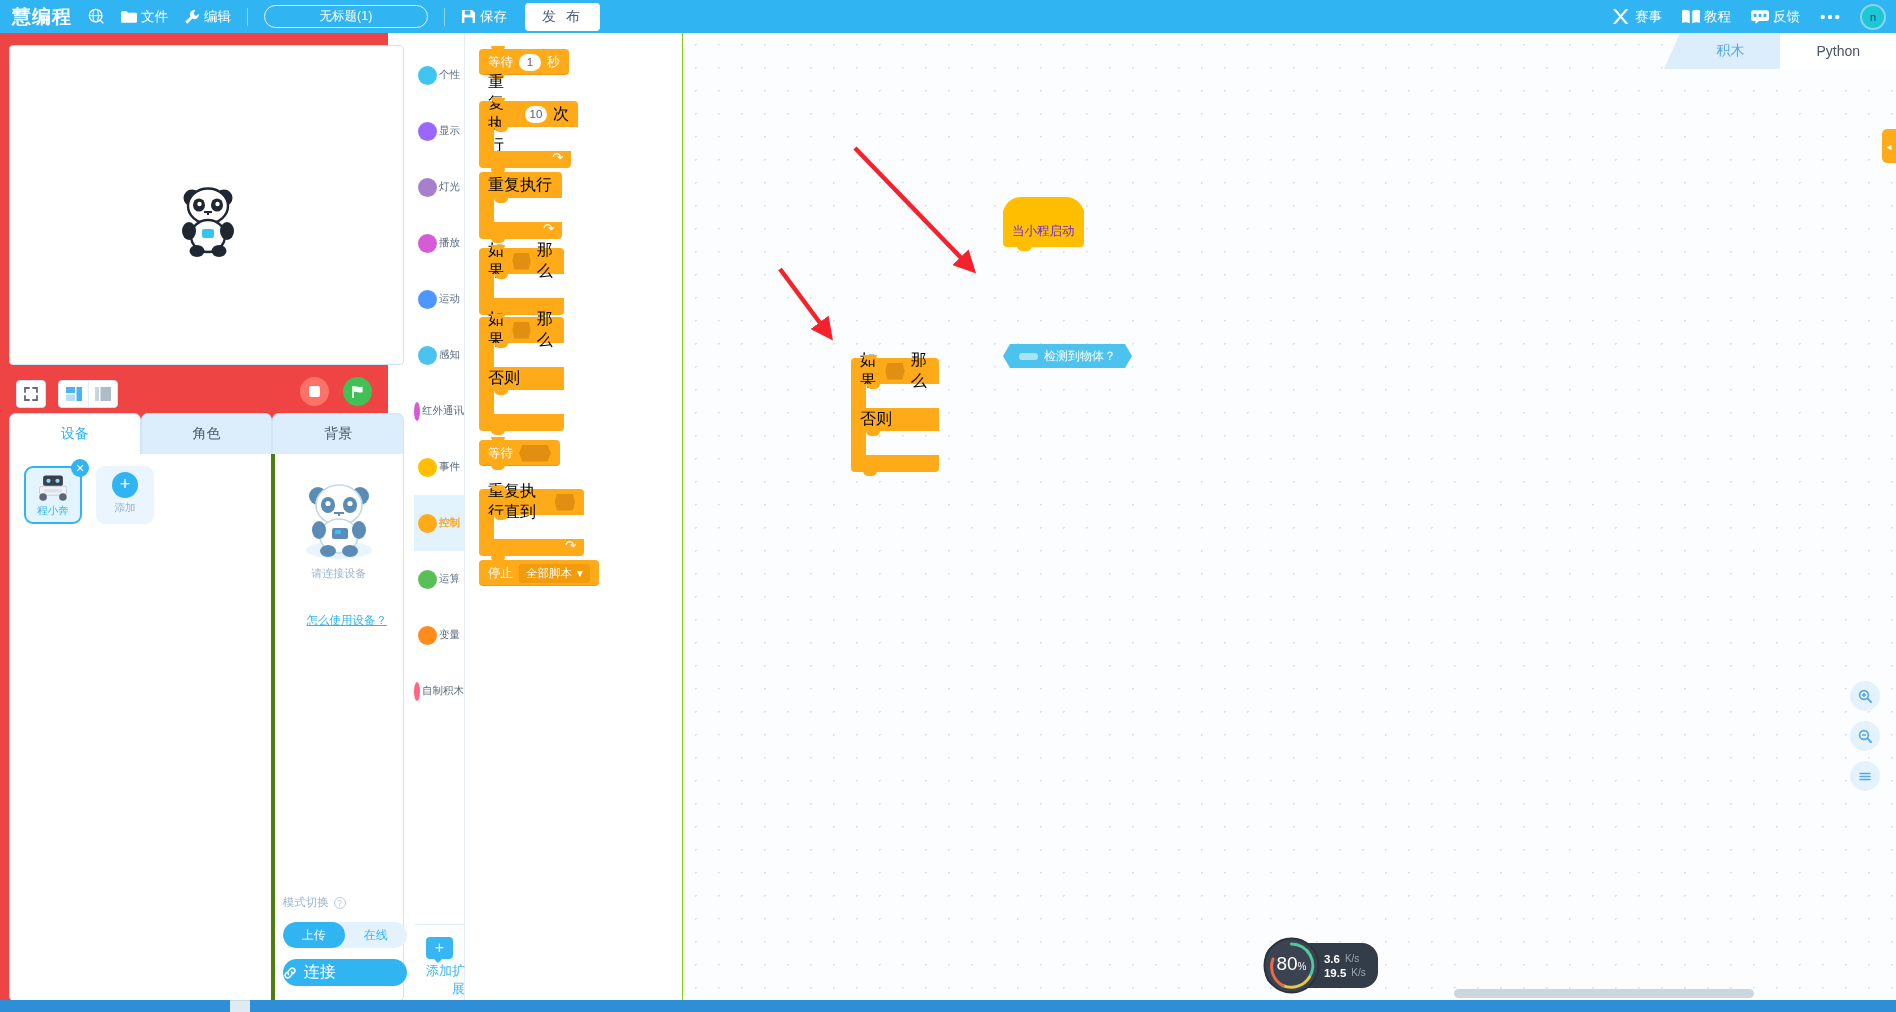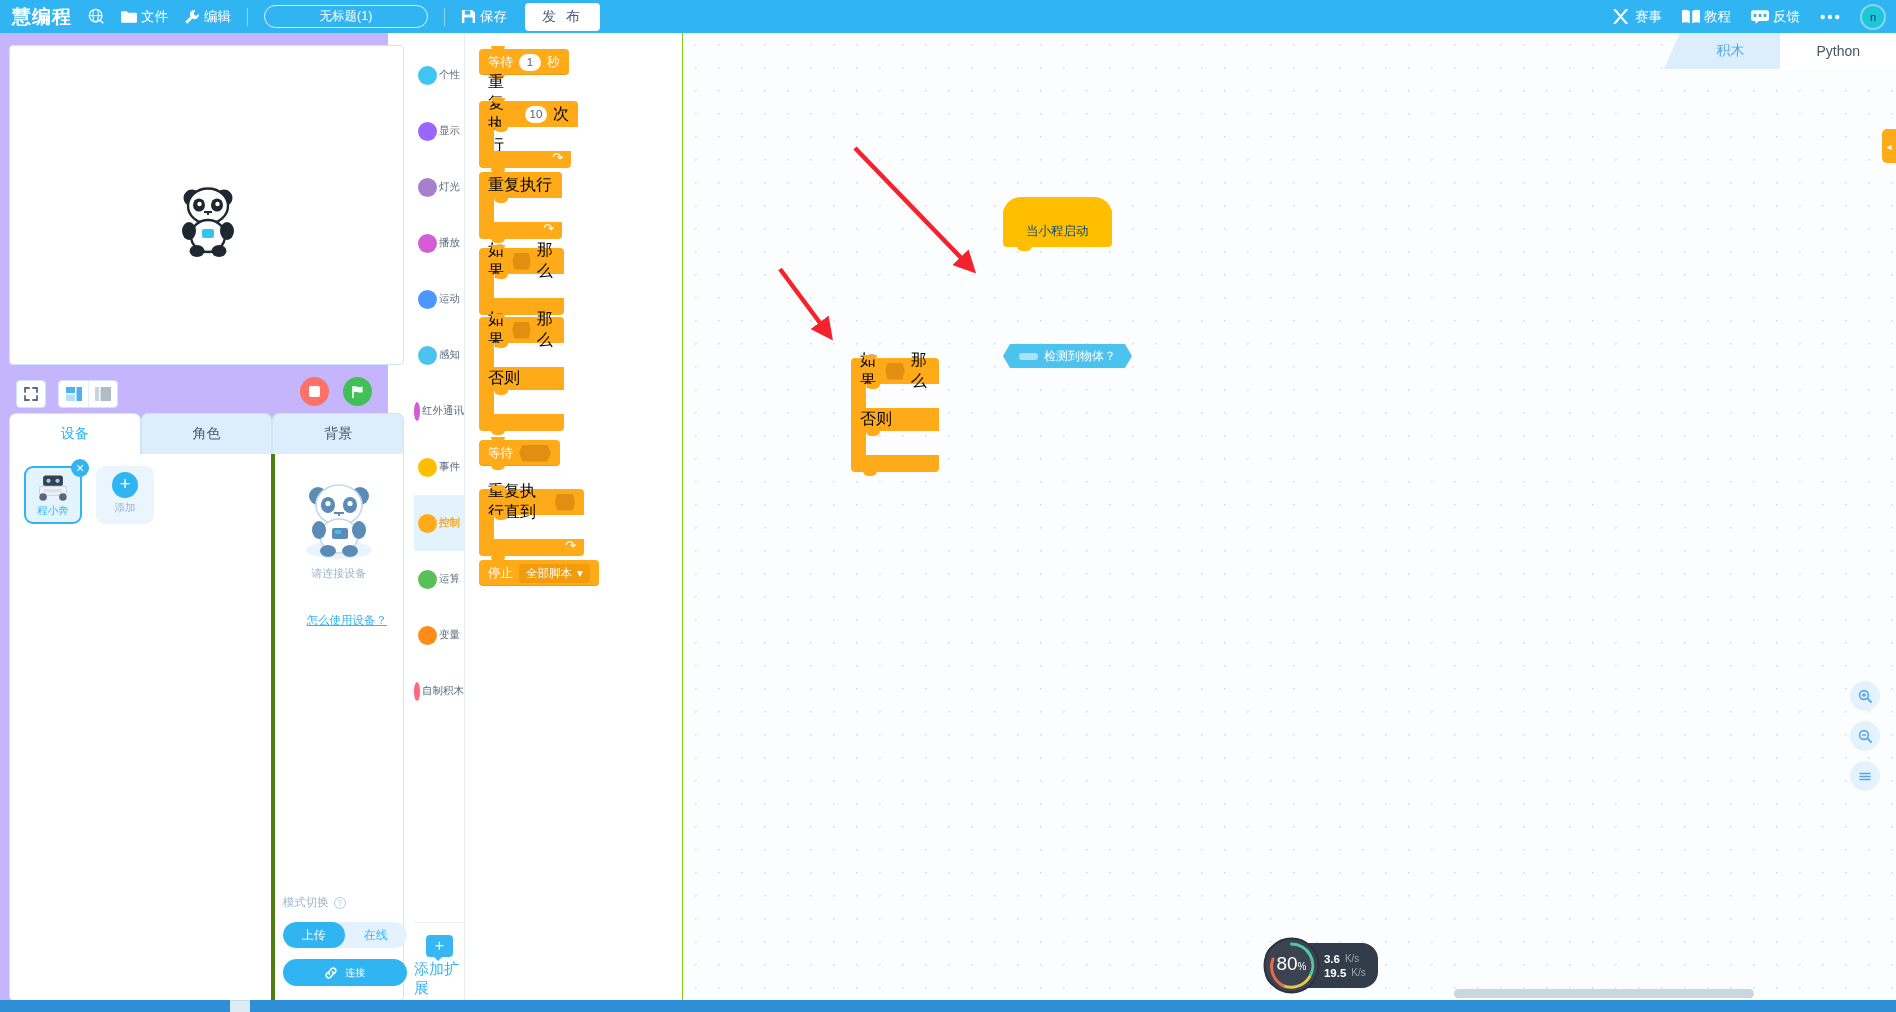--- a/index.html
+++ b/index.html
@@ -42,21 +42,21 @@
   .avatar-wrap {
     margin-left: 20px; width: 26px; height: 26px; border-radius: 50%;
     background: #1ec7d6; border: 2px solid #8ad6f5; overflow: hidden;
     display: flex; align-items: center; justify-content: center;
     font-size: 11px; color: #0a3550;
   }
 
   
   #leftpanel {
     position: absolute; left: 0; top: 33px; width: 388px; height: 979px;
-    background: #c4b5fd;
+    background: #ef4444;
   }
   #stage {
     position: absolute; left: 9px; top: 12px; width: 395px; height: 320px;
     background: #fff; border: 1px solid #cfe4f5; border-radius: 4px;
   }
   #stage-panda { position: absolute; left: 168px; top: 138px; }
   #stage-toolbar {
     position: absolute; left: 16px; top: 347px; display: flex; gap: 12px;
   }
   .sbtn {
@@ -124,22 +124,22 @@
   .q-mark { width: 12px; height: 12px; border: 1px solid #b9cbdb; border-radius: 50%; font-size: 8.5px; display: flex; align-items: center; justify-content: center; color: #b9cbdb; cursor: pointer; }
   .toggle {
     position: absolute; left: 8px; bottom: 52px; width: 124px; height: 26px;
     background: #e4f2fd; border-radius: 13px; display: flex; overflow: hidden;
   }
   .toggle > div { flex: 1; display: flex; align-items: center; justify-content: center; font-size: 12px; cursor: pointer; border-radius: 13px; }
   .toggle .on { background: #30b4f2; color: #fff; }
   .toggle .off { color: #30b4f2; }
   .connect-btn {
     position: absolute; left: 8px; bottom: 14px; width: 124px; height: 27px;
-    background: #30b4f2; border-radius: 14px; color: #fff; font-size: 10px;
-    display: flex; align-items: center; justify-content: center; gap: 7px; cursor: pointer;
+    background: #30b4f2; border-radius: 14px; color: #fff; font-size: 16px;
+    display: flex; align-items: center; justify-content: flex-start; gap: 7px; cursor: pointer;
   }
 
   
   #cat-rail {
     position: absolute; left: 414px; top: 33px; width: 51px; height: 979px;
     background: #fff; border-right: 1px solid #e6eef6;
   }
   .cat {
     height: 56px; display: flex; flex-direction: row; align-items: center;
     justify-content: center; cursor: pointer; gap: 2px;
@@ -148,21 +148,21 @@
   .cat .cl { font-size: 10.5px; color: #5a6b7e; white-space: nowrap; }
   .cat.active { background: #e3f3fd; }
   .cat.active .cl { color: #f5a623; font-weight: bold; }
   #cat-ext {
     position: absolute; bottom: 14px; left: 0; width: 51px;
     display: flex; flex-direction: column; align-items: center; gap: 3px;
     border-top: 1px solid #e6eef6; padding-top: 12px; cursor: pointer;
   }
   .ext-plus { width: 27px; height: 22px; background: #38b6f4; border-radius: 4px; color: #fff; font-size: 16px; display: flex; align-items: center; justify-content: center; position: relative; }
   .ext-plus:after { content:""; position:absolute; left:7px; bottom:-4px; border-left:5px solid transparent; border-right:5px solid transparent; border-top:5px solid #38b6f4; }
-  #cat-ext .cl { font-size: 15px; color: #38b6f4; }
+  #cat-ext .cl { font-size: 13px; color: #38b6f4; text-align: right; }
 
   
   #palette {
     position: absolute; left: 465px; top: 33px; width: 218px; height: 979px;
     background: #fff; overflow: hidden; border-right: 1px solid #84cc16;
   }
   .blk { position: absolute; font-size: 12.5px; color: #fff; }
   .bar {
     background: #ffab19; border-radius: 4px; display: flex; align-items: center;
     padding: 0 9px; height: 26px; gap: 6px; position: relative; cursor: pointer;
@@ -223,22 +223,22 @@
     content:""; position:absolute; right:-16px; top:0; border-top:36px solid #dcedfb;
     border-right: 16px solid transparent;
   }
   .side-tab {
     position: absolute; right: 0; top: 96px; width: 14px; height: 34px;
     background: #ffab19; border-radius: 5px 0 0 5px; color: #fff;
     display: flex; align-items: center; justify-content: center; font-size: 10px; cursor: pointer;
   }
   
   .hat {
-    position: absolute; background: #ffbf00; color: #0c4a6e; font-size: 12.5px;
-    padding: 16px 23px 7px; border-radius: 5px 5px 4px 4px; cursor: pointer;
+    position: absolute; background: #ffbf00; color: #6d28d9; font-size: 12.5px;
+    padding: 16px 9px 7px; border-radius: 5px 5px 4px 4px; cursor: pointer;
   }
   .hat:before {
     content:""; position: absolute; left: 0; top: -10px; width: 100%; height: 18px;
     background: #ffbf00; border-radius: 22px 22px 0 0;
   }
   .hat span { position: relative; z-index: 2; }
   .hat:after { content:""; position:absolute; left:14px; bottom:-4px; width:15px; height:5px; background:#ffbf00; border-radius:0 0 5px 5px; }
   .bool-blk {
     position: absolute; background: #4cc3ef; color: #fff; font-size: 12px;
     height: 24px; display: flex; align-items: center; gap: 6px; padding: 0 16px;

